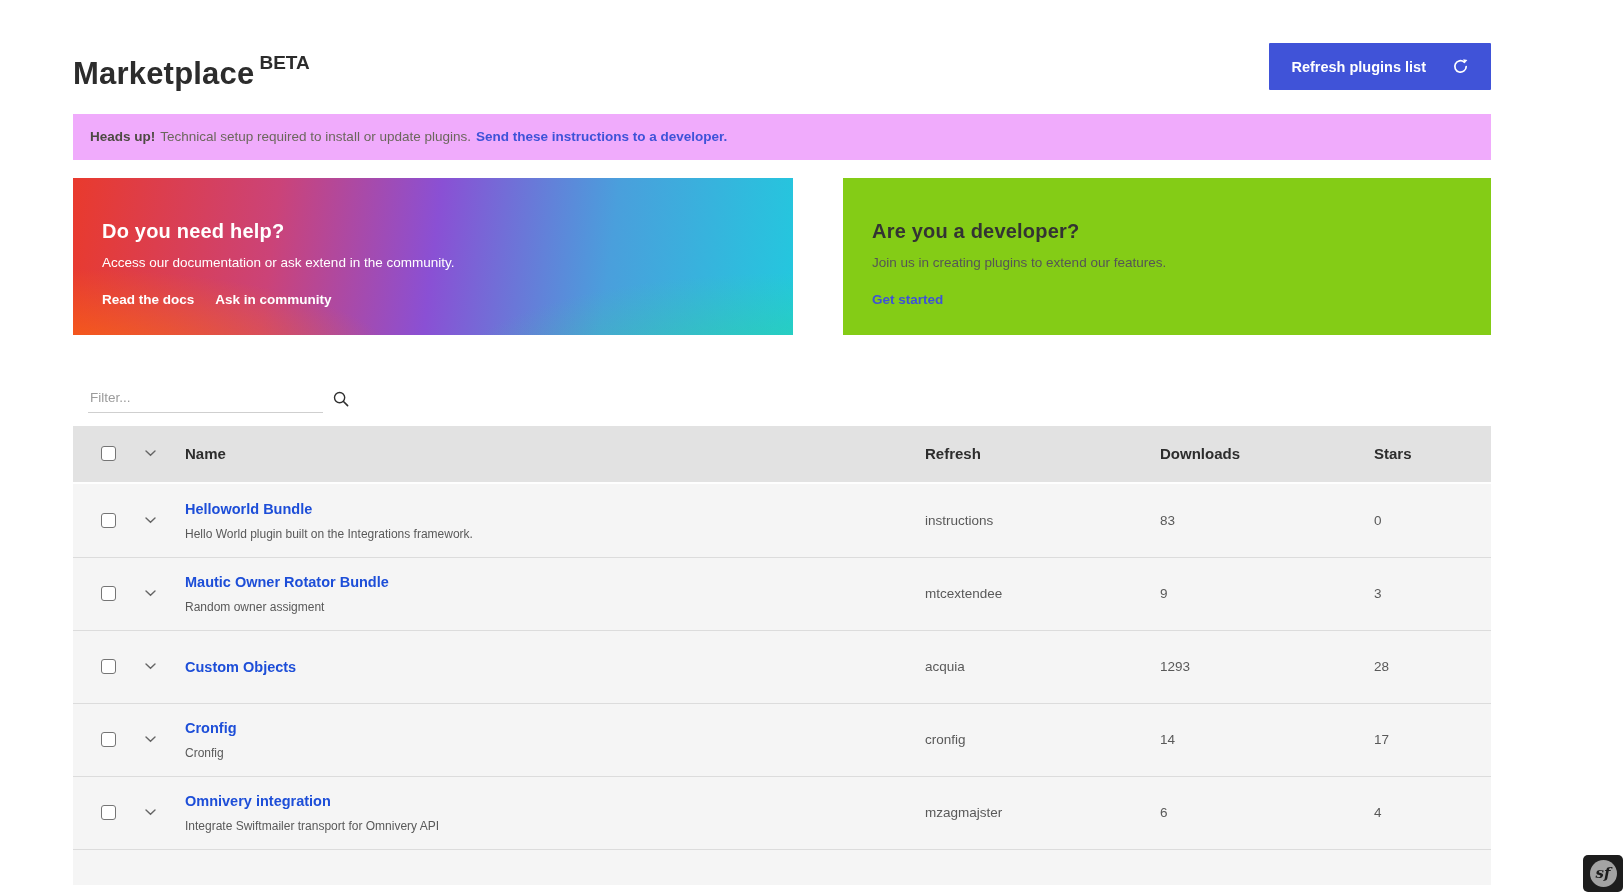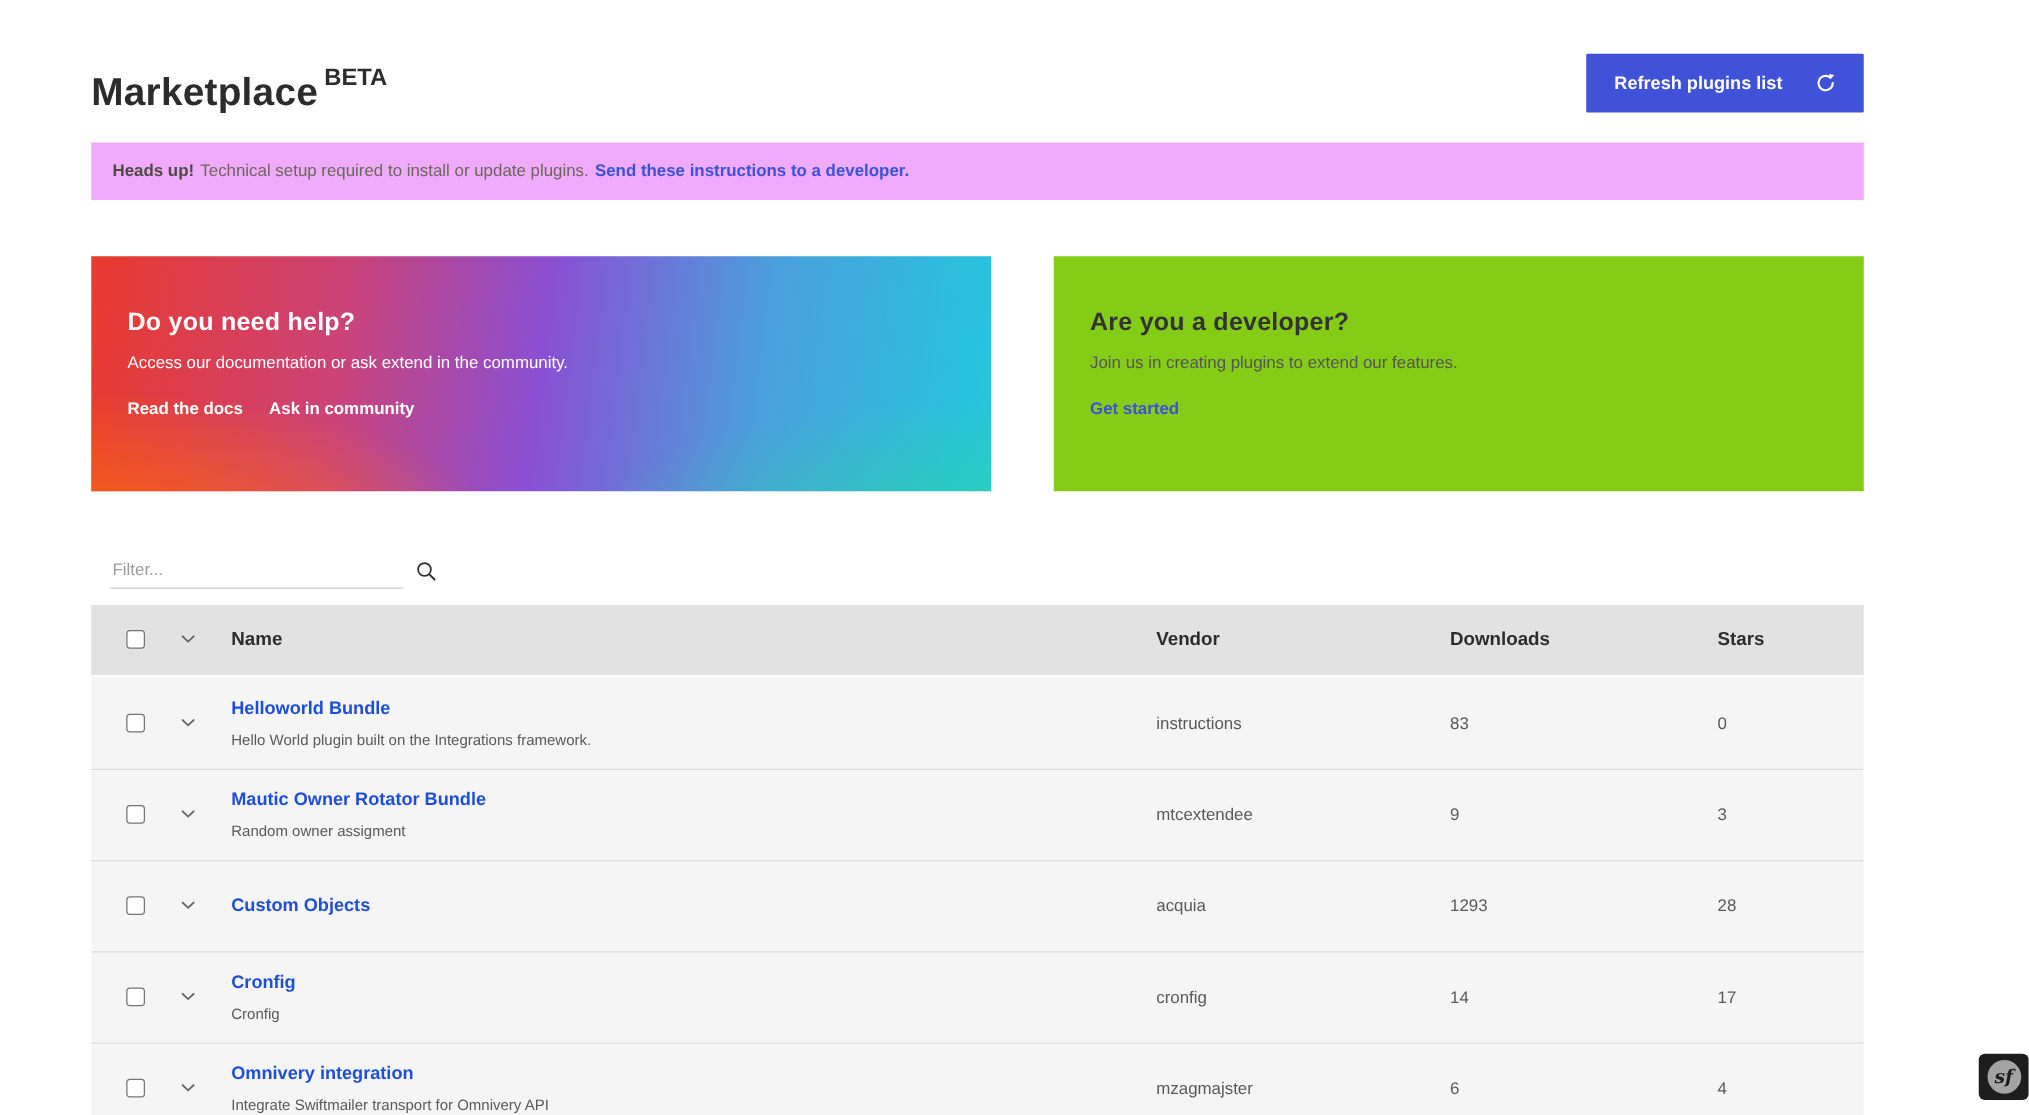--- a/index.html
+++ b/index.html
@@ -27,21 +27,21 @@
   
   .notice {
     margin-top: 22px; background: #f0abfc; padding: 14px 17px;
     font-size: 13.5px; color: #6b675c; line-height: 1.3;
   }
   .notice .lead { font-weight: 700; color: #4d4a42; margin-right: 5px; }
   .notice .notice-link { font-weight: 700; color: #3e52d8; text-decoration: none; margin-left: 5px; cursor: pointer; }
 
   
   .cards-row { display: flex; gap: 50px; margin-top: 18px; }
-  .card { height: 188px; padding: 42px 30px 0 29px; margin-top: 27px; }
+  .card { height: 157px; padding: 42px 30px 0 29px; }
   .card-help {
     width: 720px; color: #ffffff;
     background:
       radial-gradient(95% 130% at 0% 120%, rgba(255,110,10,0.80) 0%, rgba(255,110,10,0) 48%),
       radial-gradient(95% 130% at 100% 125%, rgba(45,219,140,0.55) 0%, rgba(45,219,140,0) 50%),
       linear-gradient(97deg, #e93a2d 0%, #cb4378 28%, #8a50d4 50%, #4a9fdc 74%, #23c8de 100%);
   }
   .card-dev { width: 648px; background: #84cc16; }
   .card h2 { font-size: 20px; font-weight: 600; letter-spacing: .2px; }
   .card-dev h2 { color: #333333; }
@@ -83,21 +83,21 @@
   .chev-btn { background: none; border: none; cursor: pointer; padding: 4px; justify-self: start; margin-left: 8px; }
   .chev-btn svg { display: block; }
   .name-cell .plugin-link {
     font-size: 14.5px; font-weight: 700; color: #1d4ed8; text-decoration: none; cursor: pointer;
   }
   .name-cell .plugin-desc { font-size: 12px; color: #595959; margin-top: 9px; }
   .cell-text { font-size: 13.5px; color: #595959; }
 
   
   .sf-badge {
-    position: absolute; right: 0; bottom: 12px; width: 40px; height: 37px;
+    position: absolute; right: 0; bottom: 0; width: 40px; height: 37px;
     background: #1d1d1d; border-radius: 5px; cursor: pointer;
     display: flex; align-items: center; justify-content: center;
   }
   .sf-circle {
     width: 27px; height: 27px; border-radius: 50%; background: #a3a3a3;
     display: flex; align-items: center; justify-content: center;
     font-family: "DejaVu Serif", serif; font-style: italic; font-weight: 700;
     font-size: 15px; color: #1d1d1d; line-height: 1;
   }
 </style>
@@ -157,21 +157,21 @@
     <div class="thead grid-cols">
       <div class="cell-check">
         <input type="checkbox" class="checkbox" style="">
       </div>
       <button class="chev-btn">
         <svg width="11" height="7" viewBox="0 0 11 7">
             <polyline points="1,1 5.5,5.3 10,1" fill="none" stroke="#666666" stroke-width="1.4" stroke-linecap="round"></polyline>
           </svg>
       </button>
       <div class="th">Name</div>
-      <div class="th">Vendor</div>
+      <div class="th">Refresh</div>
       <div class="th">Downloads</div>
       <div class="th">Stars</div>
     </div>
 
       <div class="trow grid-cols">
         <div class="cell-check">
           <input type="checkbox" class="checkbox" style="">
         </div>
         <button class="chev-btn">
           <svg width="11" height="7" viewBox="0 0 11 7">

